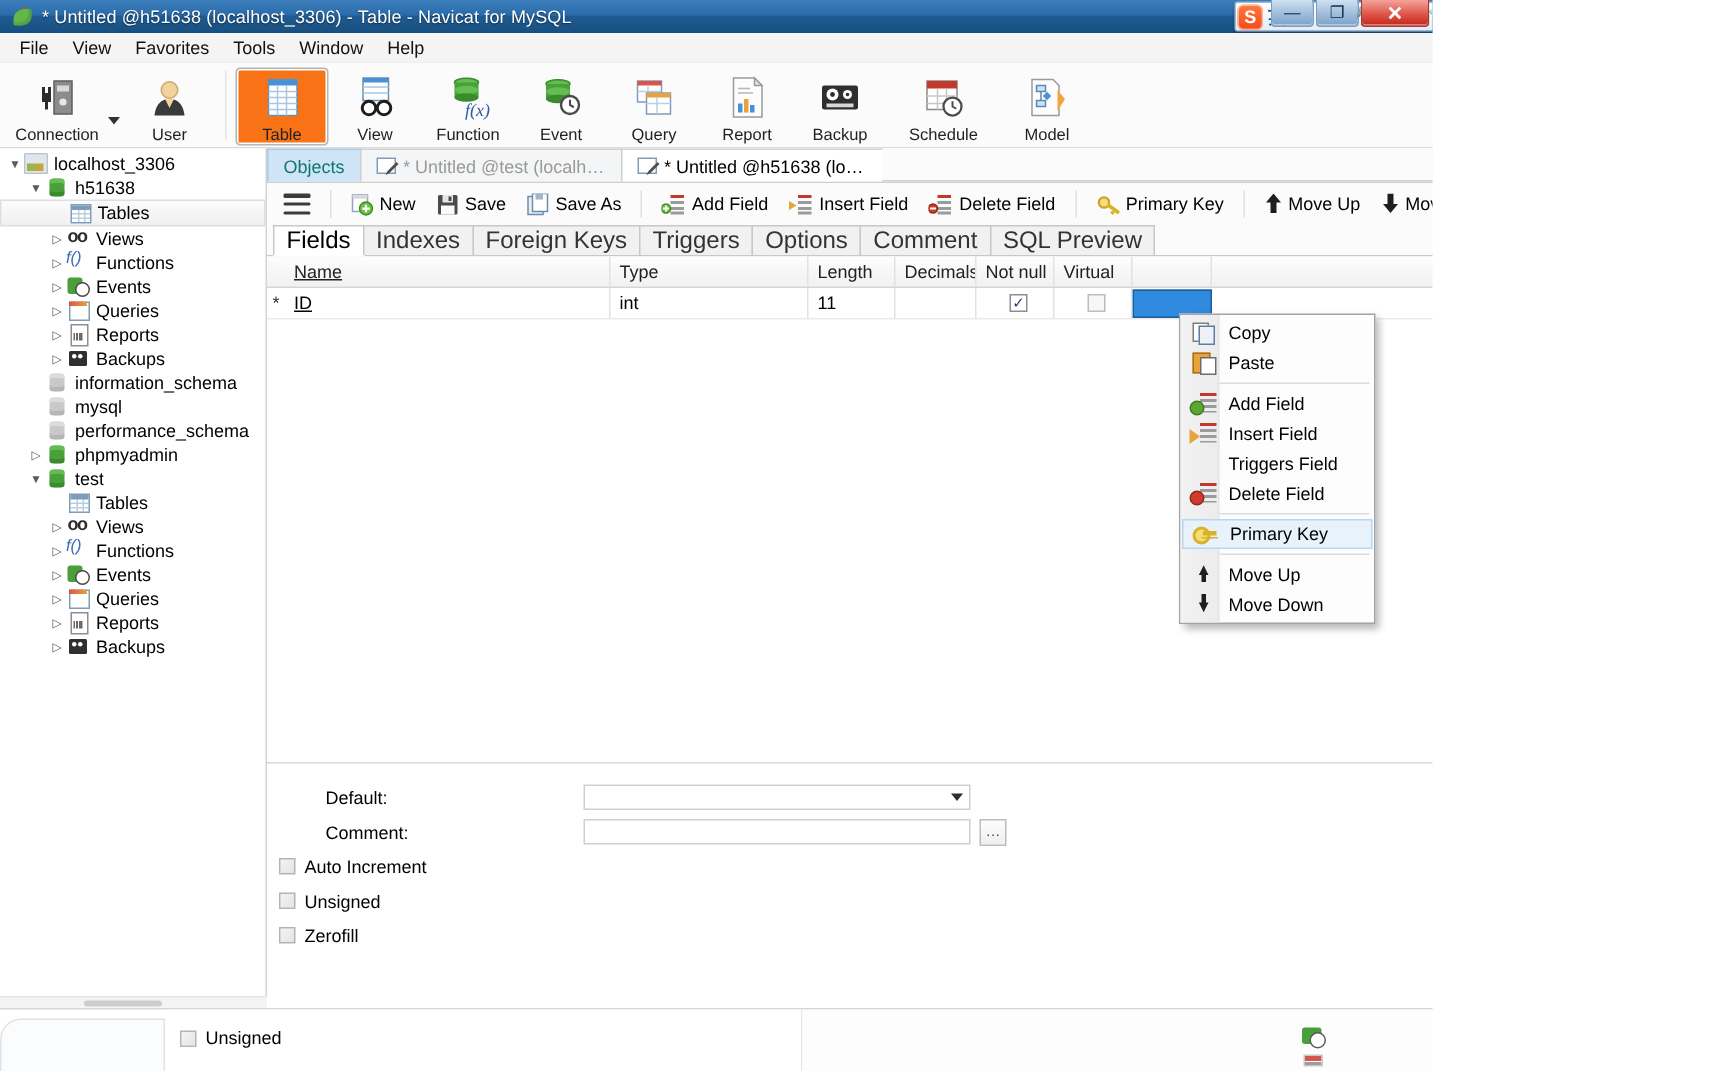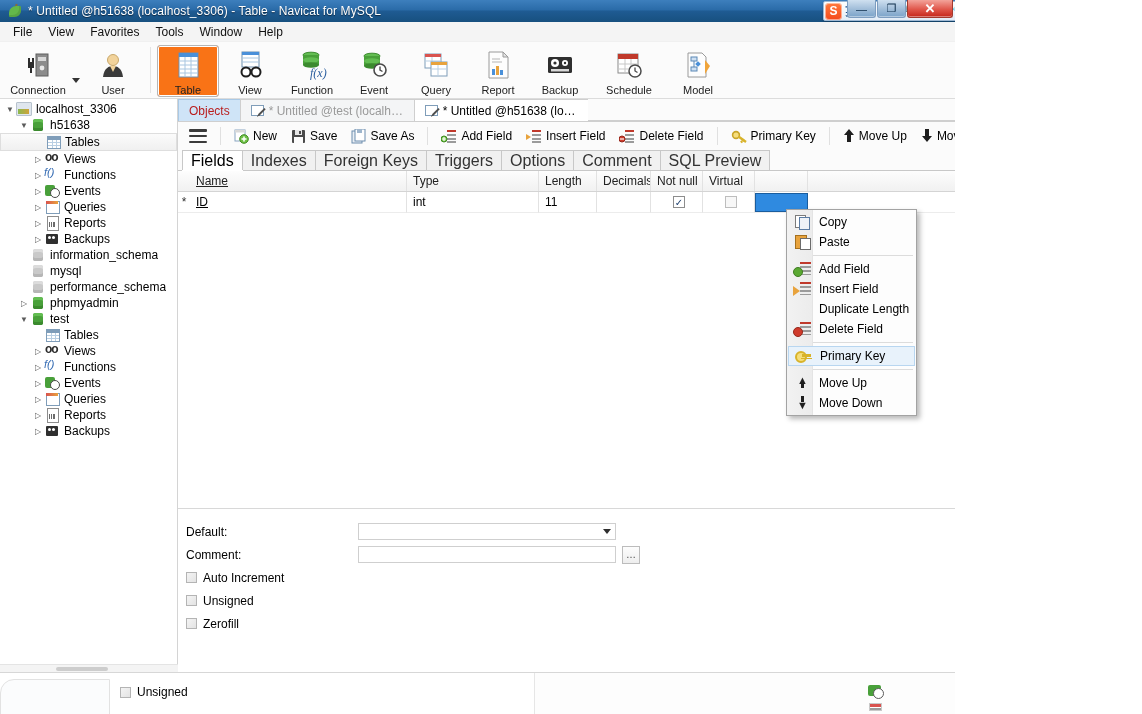--- a/index.html
+++ b/index.html
@@ -210,21 +210,21 @@
     position:absolute; left:0; top:0; width:964px; height:23px;
     background:#f6f6f6; border-bottom:1px solid #cfcfcf;
     display:flex; align-items:flex-end;
   }
   .tab {
     height:22px; display:flex; align-items:center; gap:4px;
     padding:0 10px; font-size:12px; border:1px solid #cfcfcf; border-bottom:none;
     background:#eef0f2; margin-right:-1px; color:#333; cursor:default;
     max-width: 175px;
   }
-  .tab.objects { background:#cfe4f7; color:#b91c1c; border-color:#a9c9e6; }
+  .tab.objects { background:#cfe4f7; color:#0f766e; border-color:#a9c9e6; }
   .tab.active { background:#ffffff; color:#000; }
   .tab.inactive { color:#9a9a9a; background:#f4f5f6; }
   .tab .tabtext { overflow:hidden; text-overflow:ellipsis; white-space:nowrap; }
   .tabspacer { flex:1 1 auto; border-bottom:1px solid #cfcfcf; height:22px; background:#fbfbfb;}
   .newtab {
     width:30px;height:22px;border-left:1px solid #d6d6d6;
     display:flex;align-items:center;justify-content:center;background:#fbfbfb;
   }
   .tabico { width:14px;height:13px;position:relative;flex:0 0 14px;}
   .tabico:before{content:"";position:absolute;left:0;top:1px;width:11px;height:9px;
@@ -291,21 +291,21 @@
     background:#2f8ae0; border:1px solid #1a5d9e;
     width:53px; height:19px; margin-top:1px;
   }
 
   
   .props {
     position:absolute; left:0; top:411px; width:964px; height:162px;
     background:#fff; padding:10px 0 0 8px; font-size:12px;
   }
   .prow { display:flex; align-items:center; height:23px; }
-  .plabel { width:172px; flex:0 0 172px; }
+  .plabel { width:172px; flex:0 0 172px;margin-left:31px; }
   .pinput {
     height:17px; border:1px solid #cfcfcf; background:#fff;
     display:flex; align-items:center; justify-content:flex-end; padding-right:4px;
   }
   .pinput.default { width:258px; }
   .pinput.comment { width:258px; }
   .dropcaret { width:0;height:0;border-left:4px solid transparent;border-right:4px solid transparent;
     border-top:5px solid #2e2e2e; }
   .ellipsisbtn {
     width:18px;height:18px;margin-left:6px;border:1px solid #bcbcbc;
@@ -987,21 +987,21 @@
       <div class="mitem">
         <span class="mic mi-rows mi-add"></span>
         <span class="mtx">Add Field</span>
       </div>
       <div class="mitem">
         <span class="mic mi-rows mi-insert"></span>
         <span class="mtx">Insert Field</span>
       </div>
       <div class="mitem">
         <span class="mic "></span>
-        <span class="mtx">Duplicate Length</span>
+        <span class="mtx">Triggers Field</span>
       </div>
       <div class="mitem">
         <span class="mic mi-rows mi-delete"></span>
         <span class="mtx">Delete Field</span>
       </div>
       <div class="msep"></div>
       <div class="mitem hl">
         <span class="mic mi-key"></span>
         <span class="mtx">Primary Key</span>
       </div>

